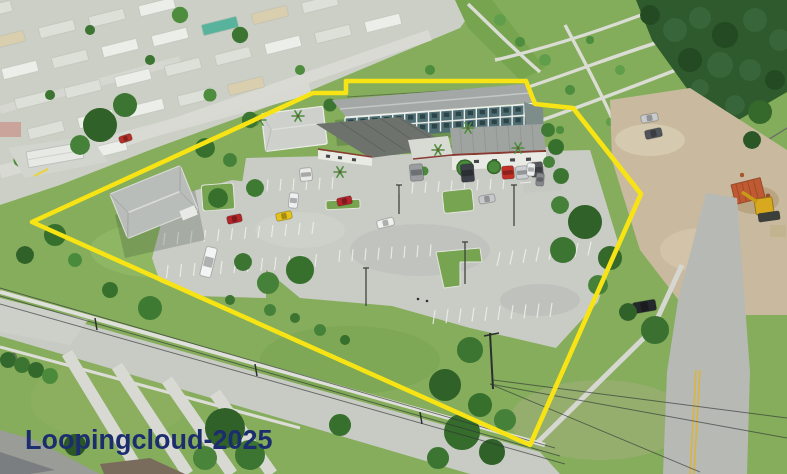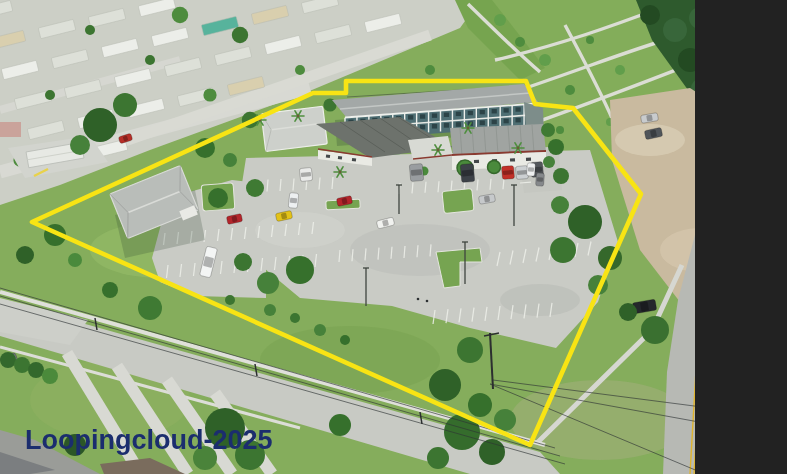--- a/index.html
+++ b/index.html
@@ -1,16 +1,16 @@
 <!DOCTYPE html>
 <html><head>
 <meta charset="utf-8">
 <style>
   html,body{margin:0;padding:0;background:#222;}
-  .stage{position:relative;width:695px;height:474px;overflow:hidden;font-family:"Liberation Sans",sans-serif;}
+  .stage{position:relative;width:787px;height:474px;overflow:hidden;font-family:"Liberation Sans",sans-serif;}
   svg{display:block;}
   text.wm{font-family:"Liberation Sans",sans-serif;font-weight:700;}
 </style>
 </head>
 <body>
 
 <div class="stage">
 <svg viewBox="0 0 787 474" width="787" height="474">
 
   <rect x="0" y="0" width="787" height="474" fill="#85ad5c"></rect>

